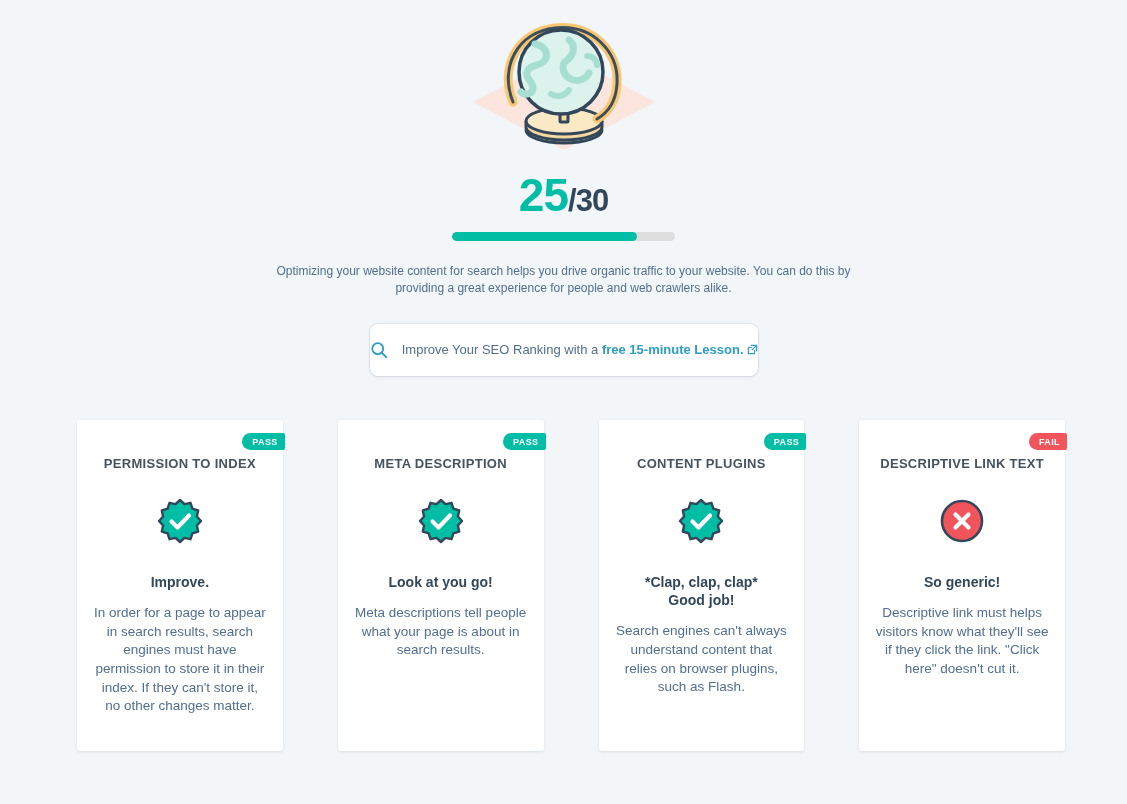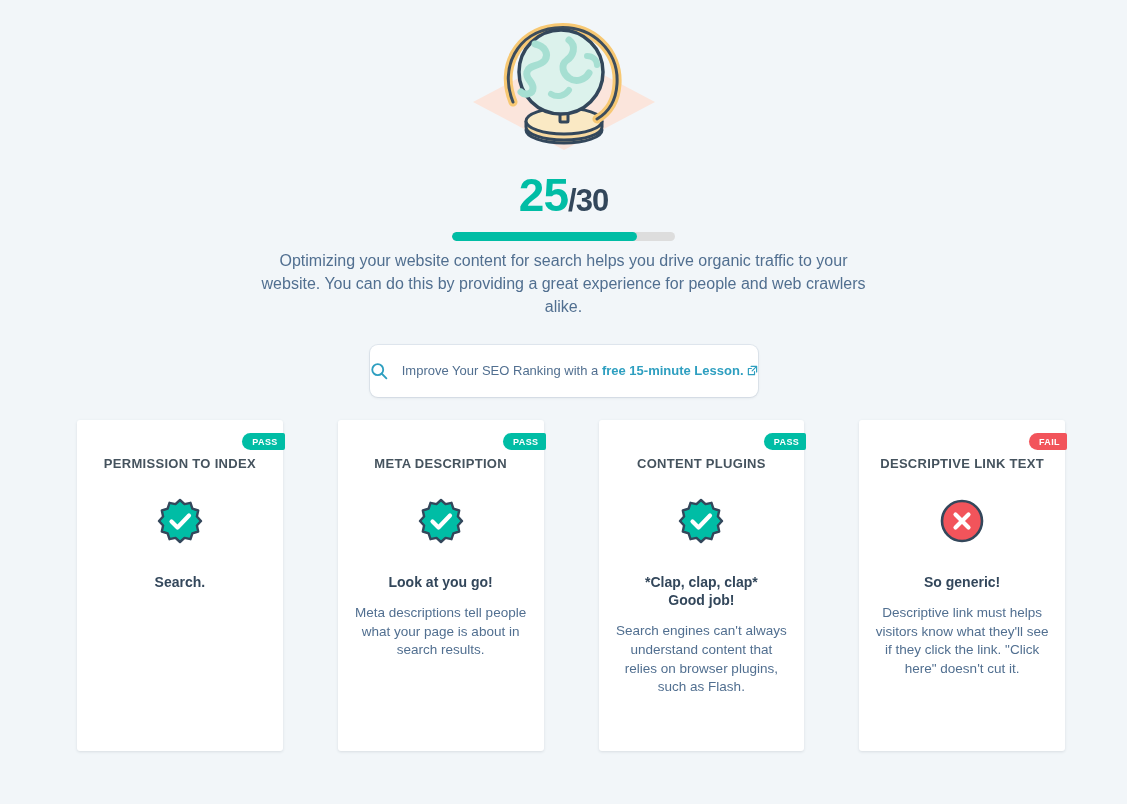--- a/index.html
+++ b/index.html
@@ -66,23 +66,23 @@
 
   .section-title {
     margin-top: 22px;
     font-size: 31px;
     font-weight: bold;
     color: #2F3B42;
     letter-spacing: -0.3px;
   }
 
   .section-desc {
-    margin: 8px auto 0;
+    margin: 22px auto 0;
     max-width: 625px;
-    font-size: 16px;
+    font-size: 12px;
     line-height: 1.45;
     color: #516F90;
   }
 
   
   .lesson-box {
     margin: 26px auto 0;
     width: 388px;
     height: 52px;
     background: #FFFFFF;
@@ -223,21 +223,22 @@
   <div class="cards" id="cards-container">
       <div class="card">
         <div class="badge pass">PASS</div>
         <div class="card-title">PERMISSION TO INDEX</div>
         <div>
           <svg class="card-icon" viewBox="0 0 48 48">
             <polygon points="24.00,3.00 28.53,7.10 34.50,5.81 36.37,11.63 42.19,13.50 40.90,19.47 45.00,24.00 40.90,28.53 42.19,34.50 36.37,36.37 34.50,42.19 28.53,40.90 24.00,45.00 19.47,40.90 13.50,42.19 11.63,36.37 5.81,34.50 7.10,28.53 3.00,24.00 7.10,19.47 5.81,13.50 11.63,11.63 13.50,5.81 19.47,7.10" fill="#00BDA5" stroke="#33475B" stroke-width="2.4" stroke-linejoin="round"></polygon>
             <path d="M15.5 24.5 L21.5 30.5 L33 18.5" fill="none" stroke="#FFFFFF" stroke-width="4.2" stroke-linecap="round" stroke-linejoin="round"></path>
           </svg>
         </div>
-        <div class="card-verdict">Search.</div>
+        <div class="card-verdict">Improve.</div>
+        <p class="card-body">In order for a page to appear in search results, search engines must have permission to store it in their index. If they can't store it, no other changes matter.</p>
       </div>
       <div class="card">
         <div class="badge pass">PASS</div>
         <div class="card-title">META DESCRIPTION</div>
         <div>
           <svg class="card-icon" viewBox="0 0 48 48">
             <polygon points="24.00,3.00 28.53,7.10 34.50,5.81 36.37,11.63 42.19,13.50 40.90,19.47 45.00,24.00 40.90,28.53 42.19,34.50 36.37,36.37 34.50,42.19 28.53,40.90 24.00,45.00 19.47,40.90 13.50,42.19 11.63,36.37 5.81,34.50 7.10,28.53 3.00,24.00 7.10,19.47 5.81,13.50 11.63,11.63 13.50,5.81 19.47,7.10" fill="#00BDA5" stroke="#33475B" stroke-width="2.4" stroke-linejoin="round"></polygon>
             <path d="M15.5 24.5 L21.5 30.5 L33 18.5" fill="none" stroke="#FFFFFF" stroke-width="4.2" stroke-linecap="round" stroke-linejoin="round"></path>
           </svg>
         </div>

